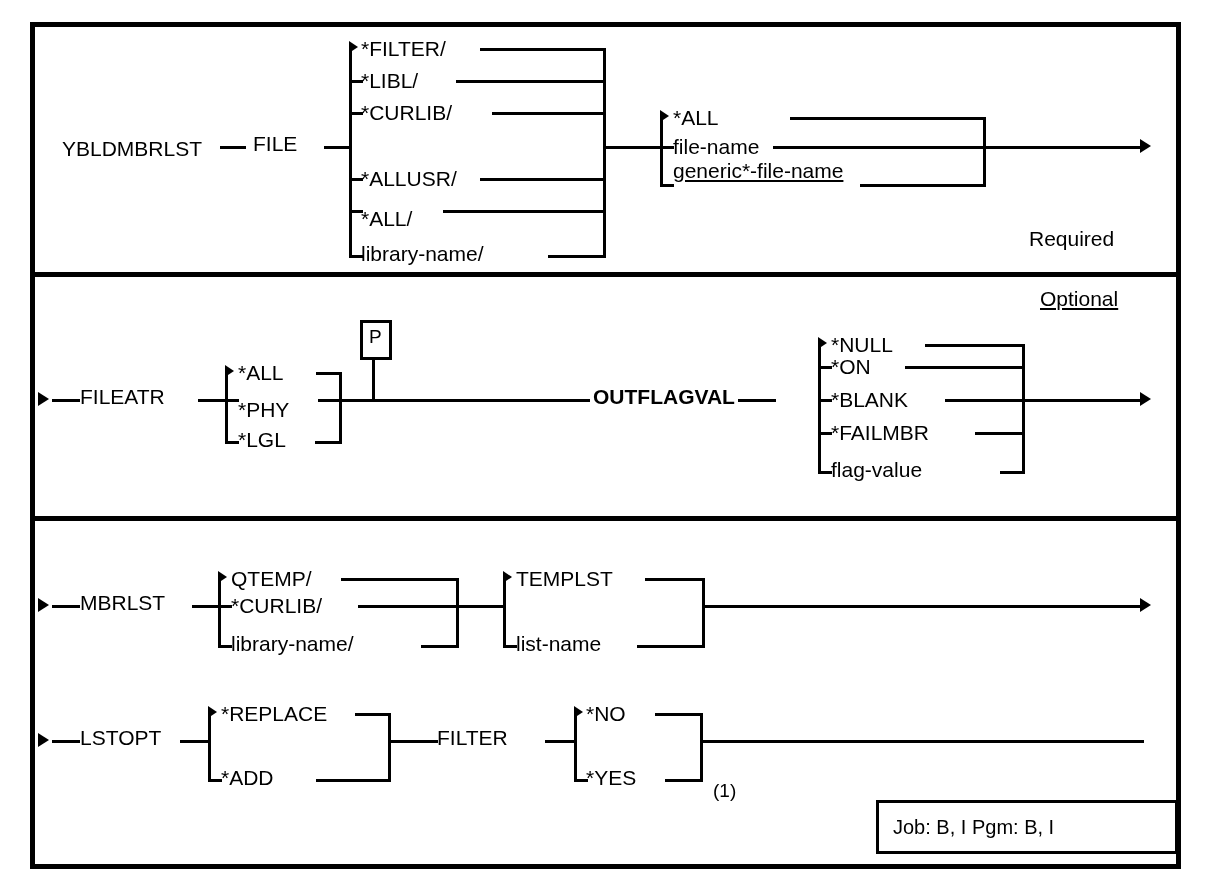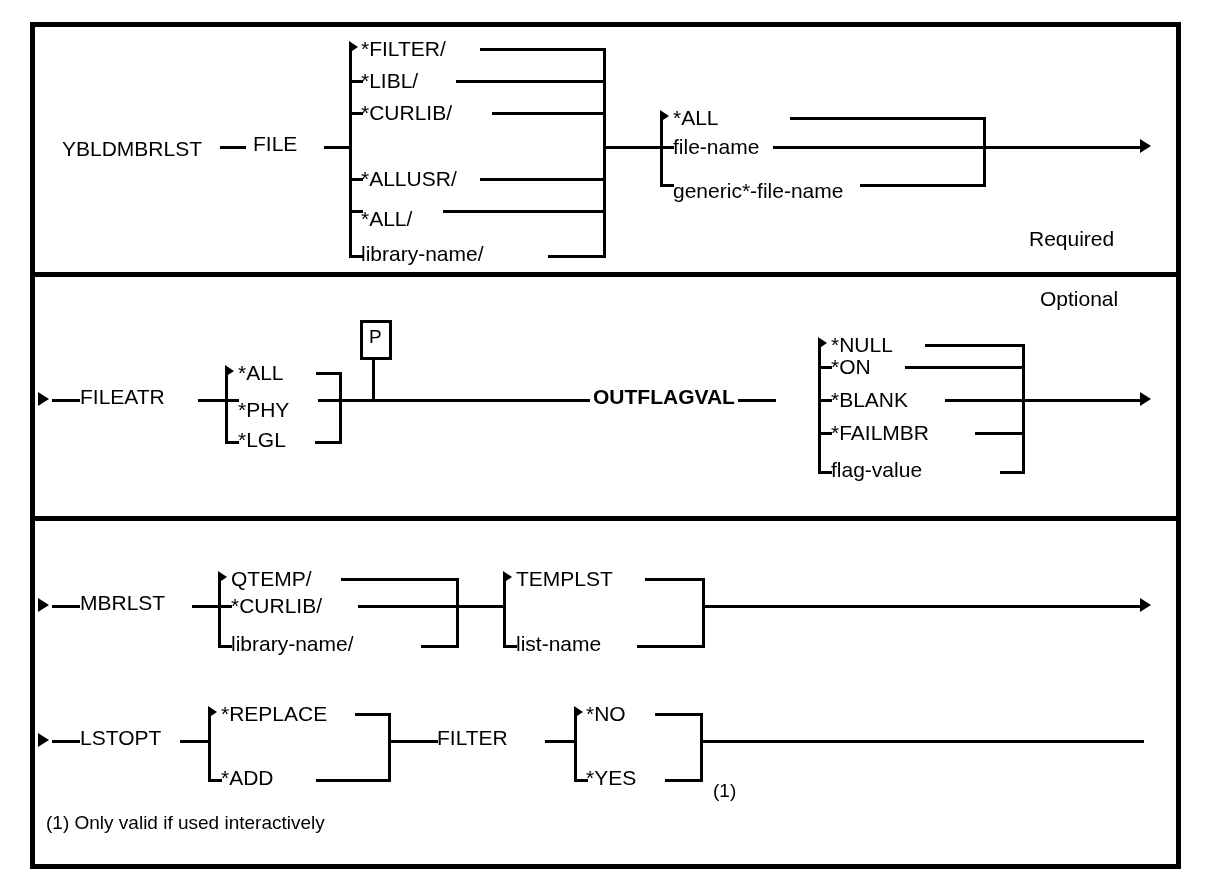--- a/index.html
+++ b/index.html
@@ -130,30 +130,30 @@
   <div class="vline" style="left:660px; top:117px; height:70px;"></div>
   <div class="arrow small" style="left:660px; top:110px;"></div>
   <div class="lbl" style="left:673px; top:107px;">*ALL</div>
   <div class="hline" style="left:790px; top:117px; width:196px;"></div>
 
   <div class="hline" style="left:660px; top:146px; width:14px;"></div>
   <div class="lbl" style="left:673px; top:136px;">file-name</div>
   <div class="hline" style="left:773px; top:146px; width:213px;"></div>
 
   <div class="hline" style="left:660px; top:184px; width:14px;"></div>
-  <div class="lbl" style="left:673px; top:180px;">generic*-file-name</div>
+  <div class="lbl" style="left:673px; top:160px;text-decoration:underline;">generic*-file-name</div>
   <div class="hline" style="left:860px; top:184px; width:126px;"></div>
 
   <div class="vline" style="left:983px; top:117px; height:70px;"></div>
   <div class="hline" style="left:983px; top:146px; width:160px;"></div>
   <div class="arrow" style="left:1140px; top:139px;"></div>
 
   <div class="lbl" style="left:1029px; top:228px;">Required</div>
 
-  <div class="lbl" style="left:1040px; top:288px;">Optional</div>
+  <div class="lbl" style="left:1040px; top:288px;text-decoration:underline;">Optional</div>
 
   <div class="arrow" style="left:38px; top:392px;"></div>
   <div class="hline" style="left:52px; top:399px; width:28px;"></div>
   <div class="lbl" style="left:80px; top:386px;">FILEATR</div>
   <div class="hline" style="left:198px; top:399px; width:30px;"></div>
 
   <div class="vline" style="left:225px; top:372px; height:72px;"></div>
   <div class="arrow small" style="left:225px; top:365px;"></div>
   <div class="lbl" style="left:238px; top:362px;">*ALL</div>
   <div class="hline" style="left:316px; top:372px; width:26px;"></div>
@@ -264,16 +264,18 @@
 
   <div class="hline" style="left:574px; top:779px; width:14px;"></div>
   <div class="lbl" style="left:586px; top:767px;">*YES</div>
   <div class="hline" style="left:665px; top:779px; width:38px;"></div>
 
   <div class="vline" style="left:700px; top:713px; height:66px;"></div>
   <div class="hline" style="left:700px; top:740px; width:444px;"></div>
 
   <div class="lbl small" style="left:713px; top:780px;">(1)</div>
 
-  <div class="lbl small" style="left:46px; top:812px;">(1) Only valid if used interactively</div>
-
+
+  <div class="jobbox" style="left:876px; top:800px; width:268px; height:48px;">
+    <span>Job: B, I   Pgm: B, I</span>
+  </div>
 
 </div>
 
 </body></html>

